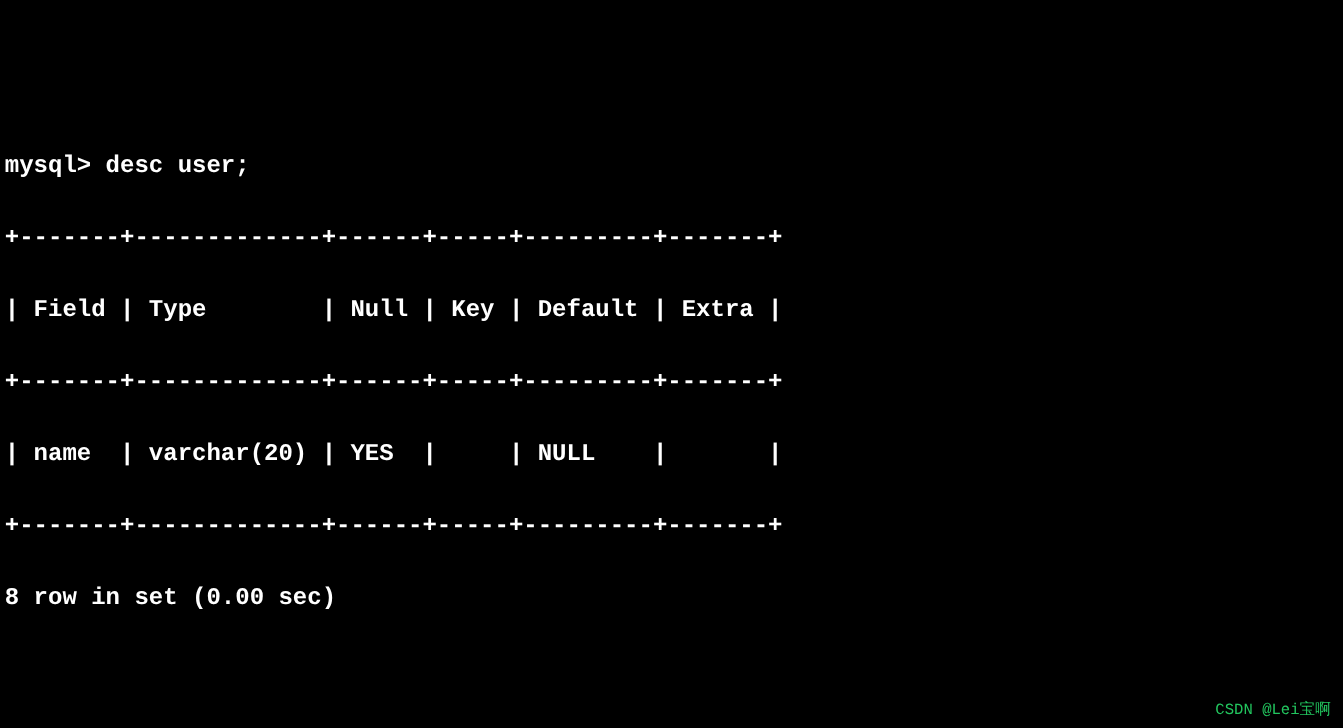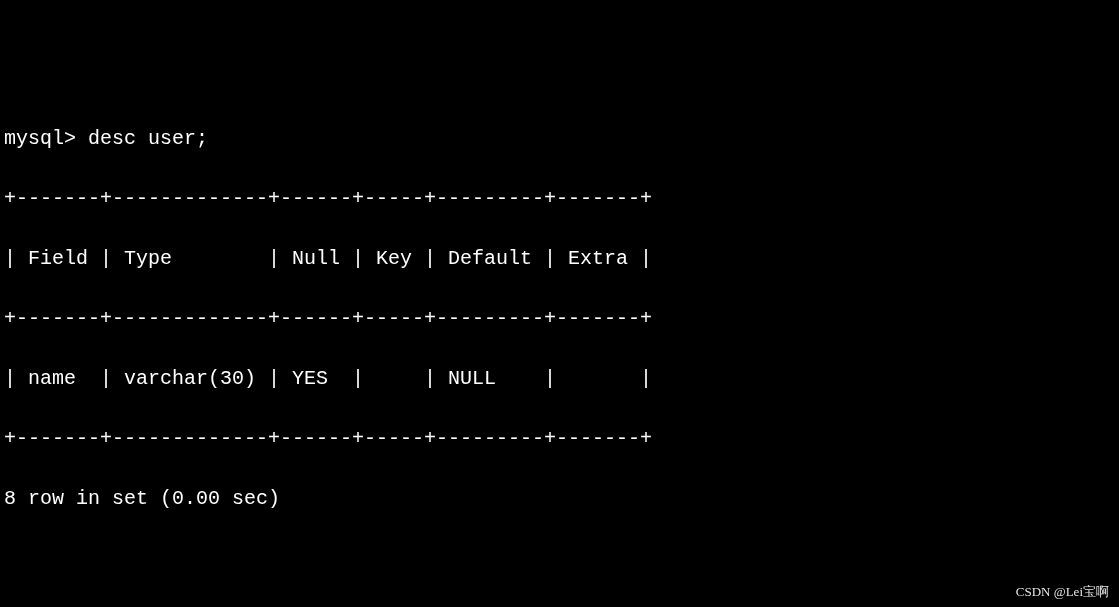--- a/index.html
+++ b/index.html
@@ -15,41 +15,42 @@
       line-height: 1.5;
       padding: 4px;
       width: 1119px;
       height: 607px;
       overflow: hidden;
       position: relative;
       white-space: pre;
     }
     .terminal-line {
       white-space: pre;
+      font-weight: bold;
     }
     .watermark {
       position: absolute;
       bottom: 6px;
       right: 10px;
       font-size: 13px;
-      color: #e5e5e5;
-      font-family: Liberation Serif, serif;
+      color: #22c55e;
+      font-family: Liberation Mono, monospace;
       white-space: nowrap;
     }
   </style>
 </head>
 <body>
 
 
 
 <div class="terminal-line"><span>mysql&gt; </span><span>desc user;</span></div>
 <div class="terminal-line">+-------+-------------+------+-----+---------+-------+</div>
 <div class="terminal-line">| Field | Type        | Null | Key | Default | Extra |</div>
 <div class="terminal-line">+-------+-------------+------+-----+---------+-------+</div>
-<div class="terminal-line">| name  | varchar(30) | YES  |     | NULL    |       |</div>
+<div class="terminal-line">| name  | varchar(20) | YES  |     | NULL    |       |</div>
 <div class="terminal-line">+-------+-------------+------+-----+---------+-------+</div>
 <div class="terminal-line">8 row in set (0.00 sec)</div>
 <div class="terminal-line"> </div>
 <div class="terminal-line"></div>
 
 
 
 
 
 

